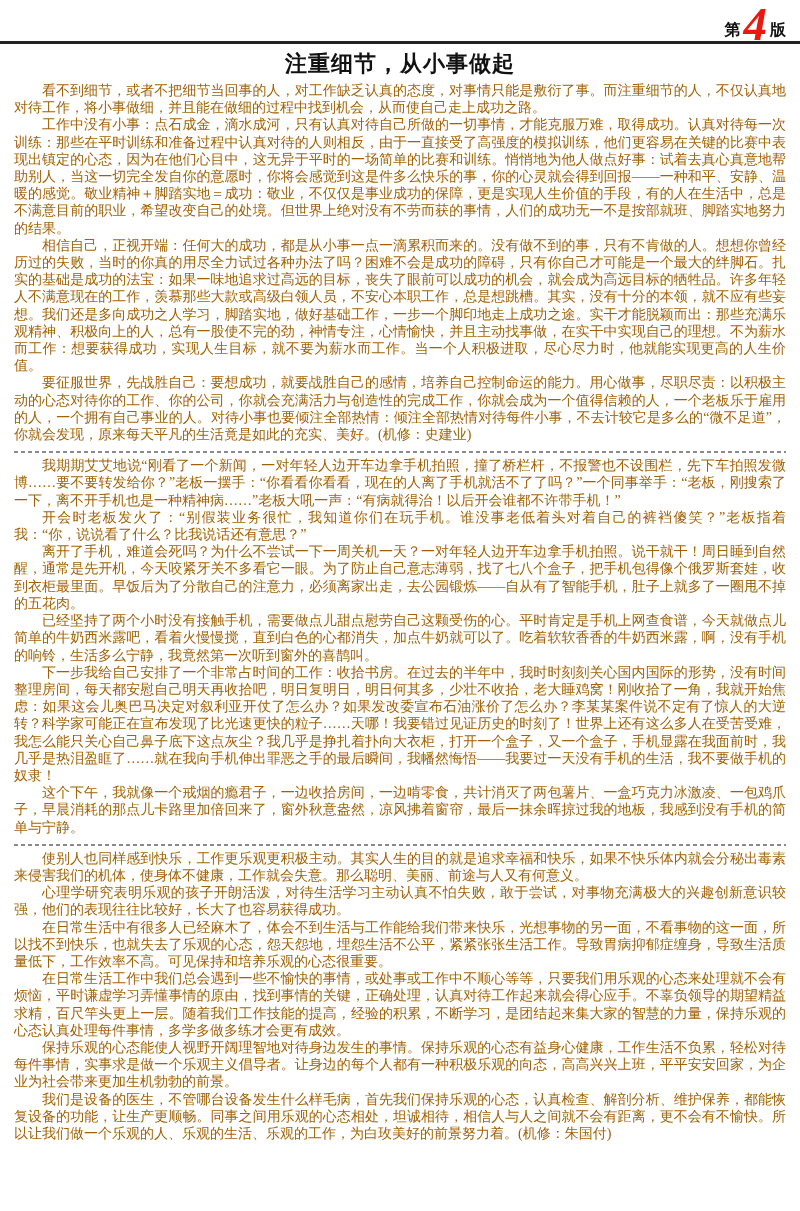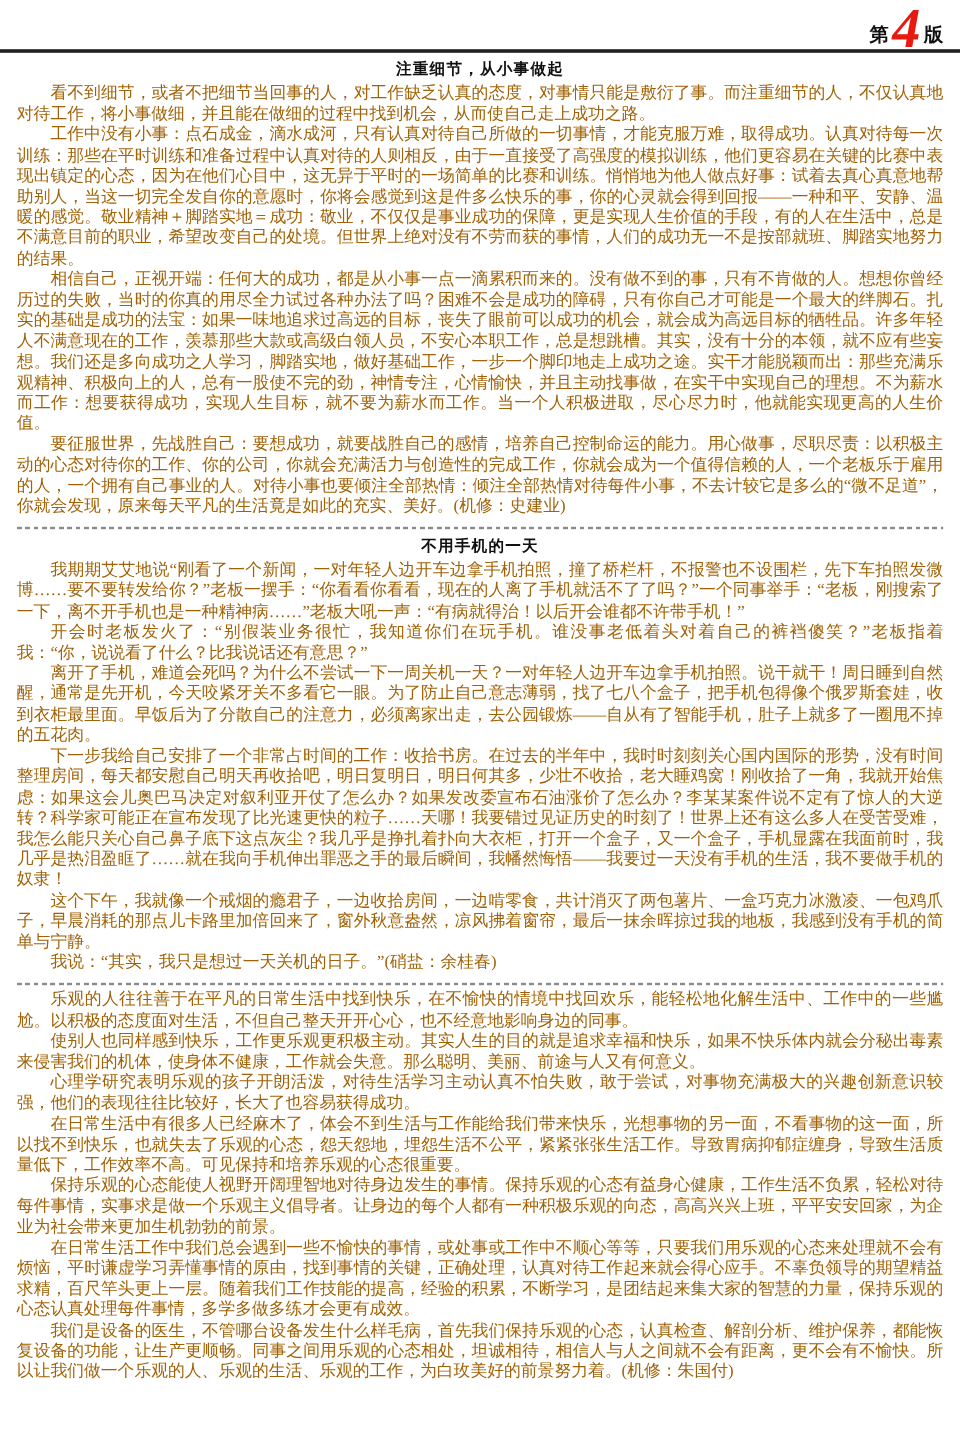--- a/index.html
+++ b/index.html
@@ -44,21 +44,21 @@
     margin: 0 3px;
     transform: translateY(4px);
   }
   
   .content {
     padding: 0 14px;
   }
   .article-title {
     margin: 5px 0 3px 0;
     text-align: center;
-    font-size: 13px;
+    font-size: 22px;
     font-weight: bold;
     color: #111111;
     letter-spacing: 1px;
   }
   .article p {
     margin: 0;
     font-size: 14px;
     line-height: 17.2px;
     text-align: justify;
     text-indent: 2em;
@@ -92,35 +92,33 @@
       <h2 class="article-title">注重细节，从小事做起</h2>
       <p>看不到细节，或者不把细节当回事的人，对工作缺乏认真的态度，对事情只能是敷衍了事。而注重细节的人，不仅认真地对待工作，将小事做细，并且能在做细的过程中找到机会，从而使自己走上成功之路。</p>
       <p>工作中没有小事：点石成金，滴水成河，只有认真对待自己所做的一切事情，才能克服万难，取得成功。认真对待每一次训练：那些在平时训练和准备过程中认真对待的人则相反，由于一直接受了高强度的模拟训练，他们更容易在关键的比赛中表现出镇定的心态，因为在他们心目中，这无异于平时的一场简单的比赛和训练。悄悄地为他人做点好事：试着去真心真意地帮助别人，当这一切完全发自你的意愿时，你将会感觉到这是件多么快乐的事，你的心灵就会得到回报——一种和平、安静、温暖的感觉。敬业精神＋脚踏实地＝成功：敬业，不仅仅是事业成功的保障，更是实现人生价值的手段，有的人在生活中，总是不满意目前的职业，希望改变自己的处境。但世界上绝对没有不劳而获的事情，人们的成功无一不是按部就班、脚踏实地努力的结果。</p>
       <p>相信自己，正视开端：任何大的成功，都是从小事一点一滴累积而来的。没有做不到的事，只有不肯做的人。想想你曾经历过的失败，当时的你真的用尽全力试过各种办法了吗？困难不会是成功的障碍，只有你自己才可能是一个最大的绊脚石。扎实的基础是成功的法宝：如果一味地追求过高远的目标，丧失了眼前可以成功的机会，就会成为高远目标的牺牲品。许多年轻人不满意现在的工作，羡慕那些大款或高级白领人员，不安心本职工作，总是想跳槽。其实，没有十分的本领，就不应有些妄想。我们还是多向成功之人学习，脚踏实地，做好基础工作，一步一个脚印地走上成功之途。实干才能脱颖而出：那些充满乐观精神、积极向上的人，总有一股使不完的劲，神情专注，心情愉快，并且主动找事做，在实干中实现自己的理想。不为薪水而工作：想要获得成功，实现人生目标，就不要为薪水而工作。当一个人积极进取，尽心尽力时，他就能实现更高的人生价值。</p>
       <p>要征服世界，先战胜自己：要想成功，就要战胜自己的感情，培养自己控制命运的能力。用心做事，尽职尽责：以积极主动的心态对待你的工作、你的公司，你就会充满活力与创造性的完成工作，你就会成为一个值得信赖的人，一个老板乐于雇用的人，一个拥有自己事业的人。对待小事也要倾注全部热情：倾注全部热情对待每件小事，不去计较它是多么的“微不足道”，你就会发现，原来每天平凡的生活竟是如此的充实、美好。(机修：史建业)</p>
     </div>
 
     <div class="separator"></div>
 
     <div class="article">
-      <h2 class="article-title">不用手机的一天</h2>
       <p>我期期艾艾地说“刚看了一个新闻，一对年轻人边开车边拿手机拍照，撞了桥栏杆，不报警也不设围栏，先下车拍照发微博……要不要转发给你？”老板一摆手：“你看看你看看，现在的人离了手机就活不了了吗？”一个同事举手：“老板，刚搜索了一下，离不开手机也是一种精神病……”老板大吼一声：“有病就得治！以后开会谁都不许带手机！”</p>
       <p>开会时老板发火了：“别假装业务很忙，我知道你们在玩手机。谁没事老低着头对着自己的裤裆傻笑？”老板指着我：“你，说说看了什么？比我说话还有意思？”</p>
       <p>离开了手机，难道会死吗？为什么不尝试一下一周关机一天？一对年轻人边开车边拿手机拍照。说干就干！周日睡到自然醒，通常是先开机，今天咬紧牙关不多看它一眼。为了防止自己意志薄弱，找了七八个盒子，把手机包得像个俄罗斯套娃，收到衣柜最里面。早饭后为了分散自己的注意力，必须离家出走，去公园锻炼——自从有了智能手机，肚子上就多了一圈甩不掉的五花肉。</p>
+      <p>已经坚持了两个小时没有接触手机，需要做点儿甜点慰劳自己这颗受伤的心。平时肯定是手机上网查食谱，今天就做点儿简单的牛奶西米露吧，看着火慢慢搅，直到白色的心都消失，加点牛奶就可以了。吃着软软香香的牛奶西米露，啊，没有手机的响铃，生活多么宁静，我竟然第一次听到窗外的喜鹊叫。</p>
       <p>下一步我给自己安排了一个非常占时间的工作：收拾书房。在过去的半年中，我时时刻刻关心国内国际的形势，没有时间整理房间，每天都安慰自己明天再收拾吧，明日复明日，明日何其多，少壮不收拾，老大睡鸡窝！刚收拾了一角，我就开始焦虑：如果这会儿奥巴马决定对叙利亚开仗了怎么办？如果发改委宣布石油涨价了怎么办？李某某案件说不定有了惊人的大逆转？科学家可能正在宣布发现了比光速更快的粒子……天哪！我要错过见证历史的时刻了！世界上还有这么多人在受苦受难，我怎么能只关心自己鼻子底下这点灰尘？我几乎是挣扎着扑向大衣柜，打开一个盒子，又一个盒子，手机显露在我面前时，我几乎是热泪盈眶了……就在我向手机伸出罪恶之手的最后瞬间，我幡然悔悟——我要过一天没有手机的生活，我不要做手机的奴隶！</p>
       <p>这个下午，我就像一个戒烟的瘾君子，一边收拾房间，一边啃零食，共计消灭了两包薯片、一盒巧克力冰激凌、一包鸡爪子，早晨消耗的那点儿卡路里加倍回来了，窗外秋意盎然，凉风拂着窗帘，最后一抹余晖掠过我的地板，我感到没有手机的简单与宁静。</p>
-      <p>我说：“其实，我只是想过一天关机的日子。”(硝盐：余桂春)</p>
     </div>
 
     <div class="separator"></div>
 
     <div class="article">
-      <p>乐观的人往往善于在平凡的日常生活中找到快乐，在不愉快的情境中找回欢乐，能轻松地化解生活中、工作中的一些尴尬。以积极的态度面对生活，不但自己整天开开心心，也不经意地影响身边的同事。</p>
       <p>使别人也同样感到快乐，工作更乐观更积极主动。其实人生的目的就是追求幸福和快乐，如果不快乐体内就会分秘出毒素来侵害我们的机体，使身体不健康，工作就会失意。那么聪明、美丽、前途与人又有何意义。</p>
       <p>心理学研究表明乐观的孩子开朗活泼，对待生活学习主动认真不怕失败，敢于尝试，对事物充满极大的兴趣创新意识较强，他们的表现往往比较好，长大了也容易获得成功。</p>
       <p>在日常生活中有很多人已经麻木了，体会不到生活与工作能给我们带来快乐，光想事物的另一面，不看事物的这一面，所以找不到快乐，也就失去了乐观的心态，怨天怨地，埋怨生活不公平，紧紧张张生活工作。导致胃病抑郁症缠身，导致生活质量低下，工作效率不高。可见保持和培养乐观的心态很重要。</p>
+      <p>在日常生活工作中我们总会遇到一些不愉快的事情，或处事或工作中不顺心等等，只要我们用乐观的心态来处理就不会有烦恼，平时谦虚学习弄懂事情的原由，找到事情的关键，正确处理，认真对待工作起来就会得心应手。不辜负领导的期望精益求精，百尺竿头更上一层。随着我们工作技能的提高，经验的积累，不断学习，是团结起来集大家的智慧的力量，保持乐观的心态认真处理每件事情，多学多做多练才会更有成效。</p>
       <p>保持乐观的心态能使人视野开阔理智地对待身边发生的事情。保持乐观的心态有益身心健康，工作生活不负累，轻松对待每件事情，实事求是做一个乐观主义倡导者。让身边的每个人都有一种积极乐观的向态，高高兴兴上班，平平安安回家，为企业为社会带来更加生机勃勃的前景。</p>
-      <p>在日常生活工作中我们总会遇到一些不愉快的事情，或处事或工作中不顺心等等，只要我们用乐观的心态来处理就不会有烦恼，平时谦虚学习弄懂事情的原由，找到事情的关键，正确处理，认真对待工作起来就会得心应手。不辜负领导的期望精益求精，百尺竿头更上一层。随着我们工作技能的提高，经验的积累，不断学习，是团结起来集大家的智慧的力量，保持乐观的心态认真处理每件事情，多学多做多练才会更有成效。</p>
       <p>我们是设备的医生，不管哪台设备发生什么样毛病，首先我们保持乐观的心态，认真检查、解剖分析、维护保养，都能恢复设备的功能，让生产更顺畅。同事之间用乐观的心态相处，坦诚相待，相信人与人之间就不会有距离，更不会有不愉快。所以让我们做一个乐观的人、乐观的生活、乐观的工作，为白玫美好的前景努力着。(机修：朱国付)</p>
     </div>
 
   </div>
 </div>
 
 </body></html>

